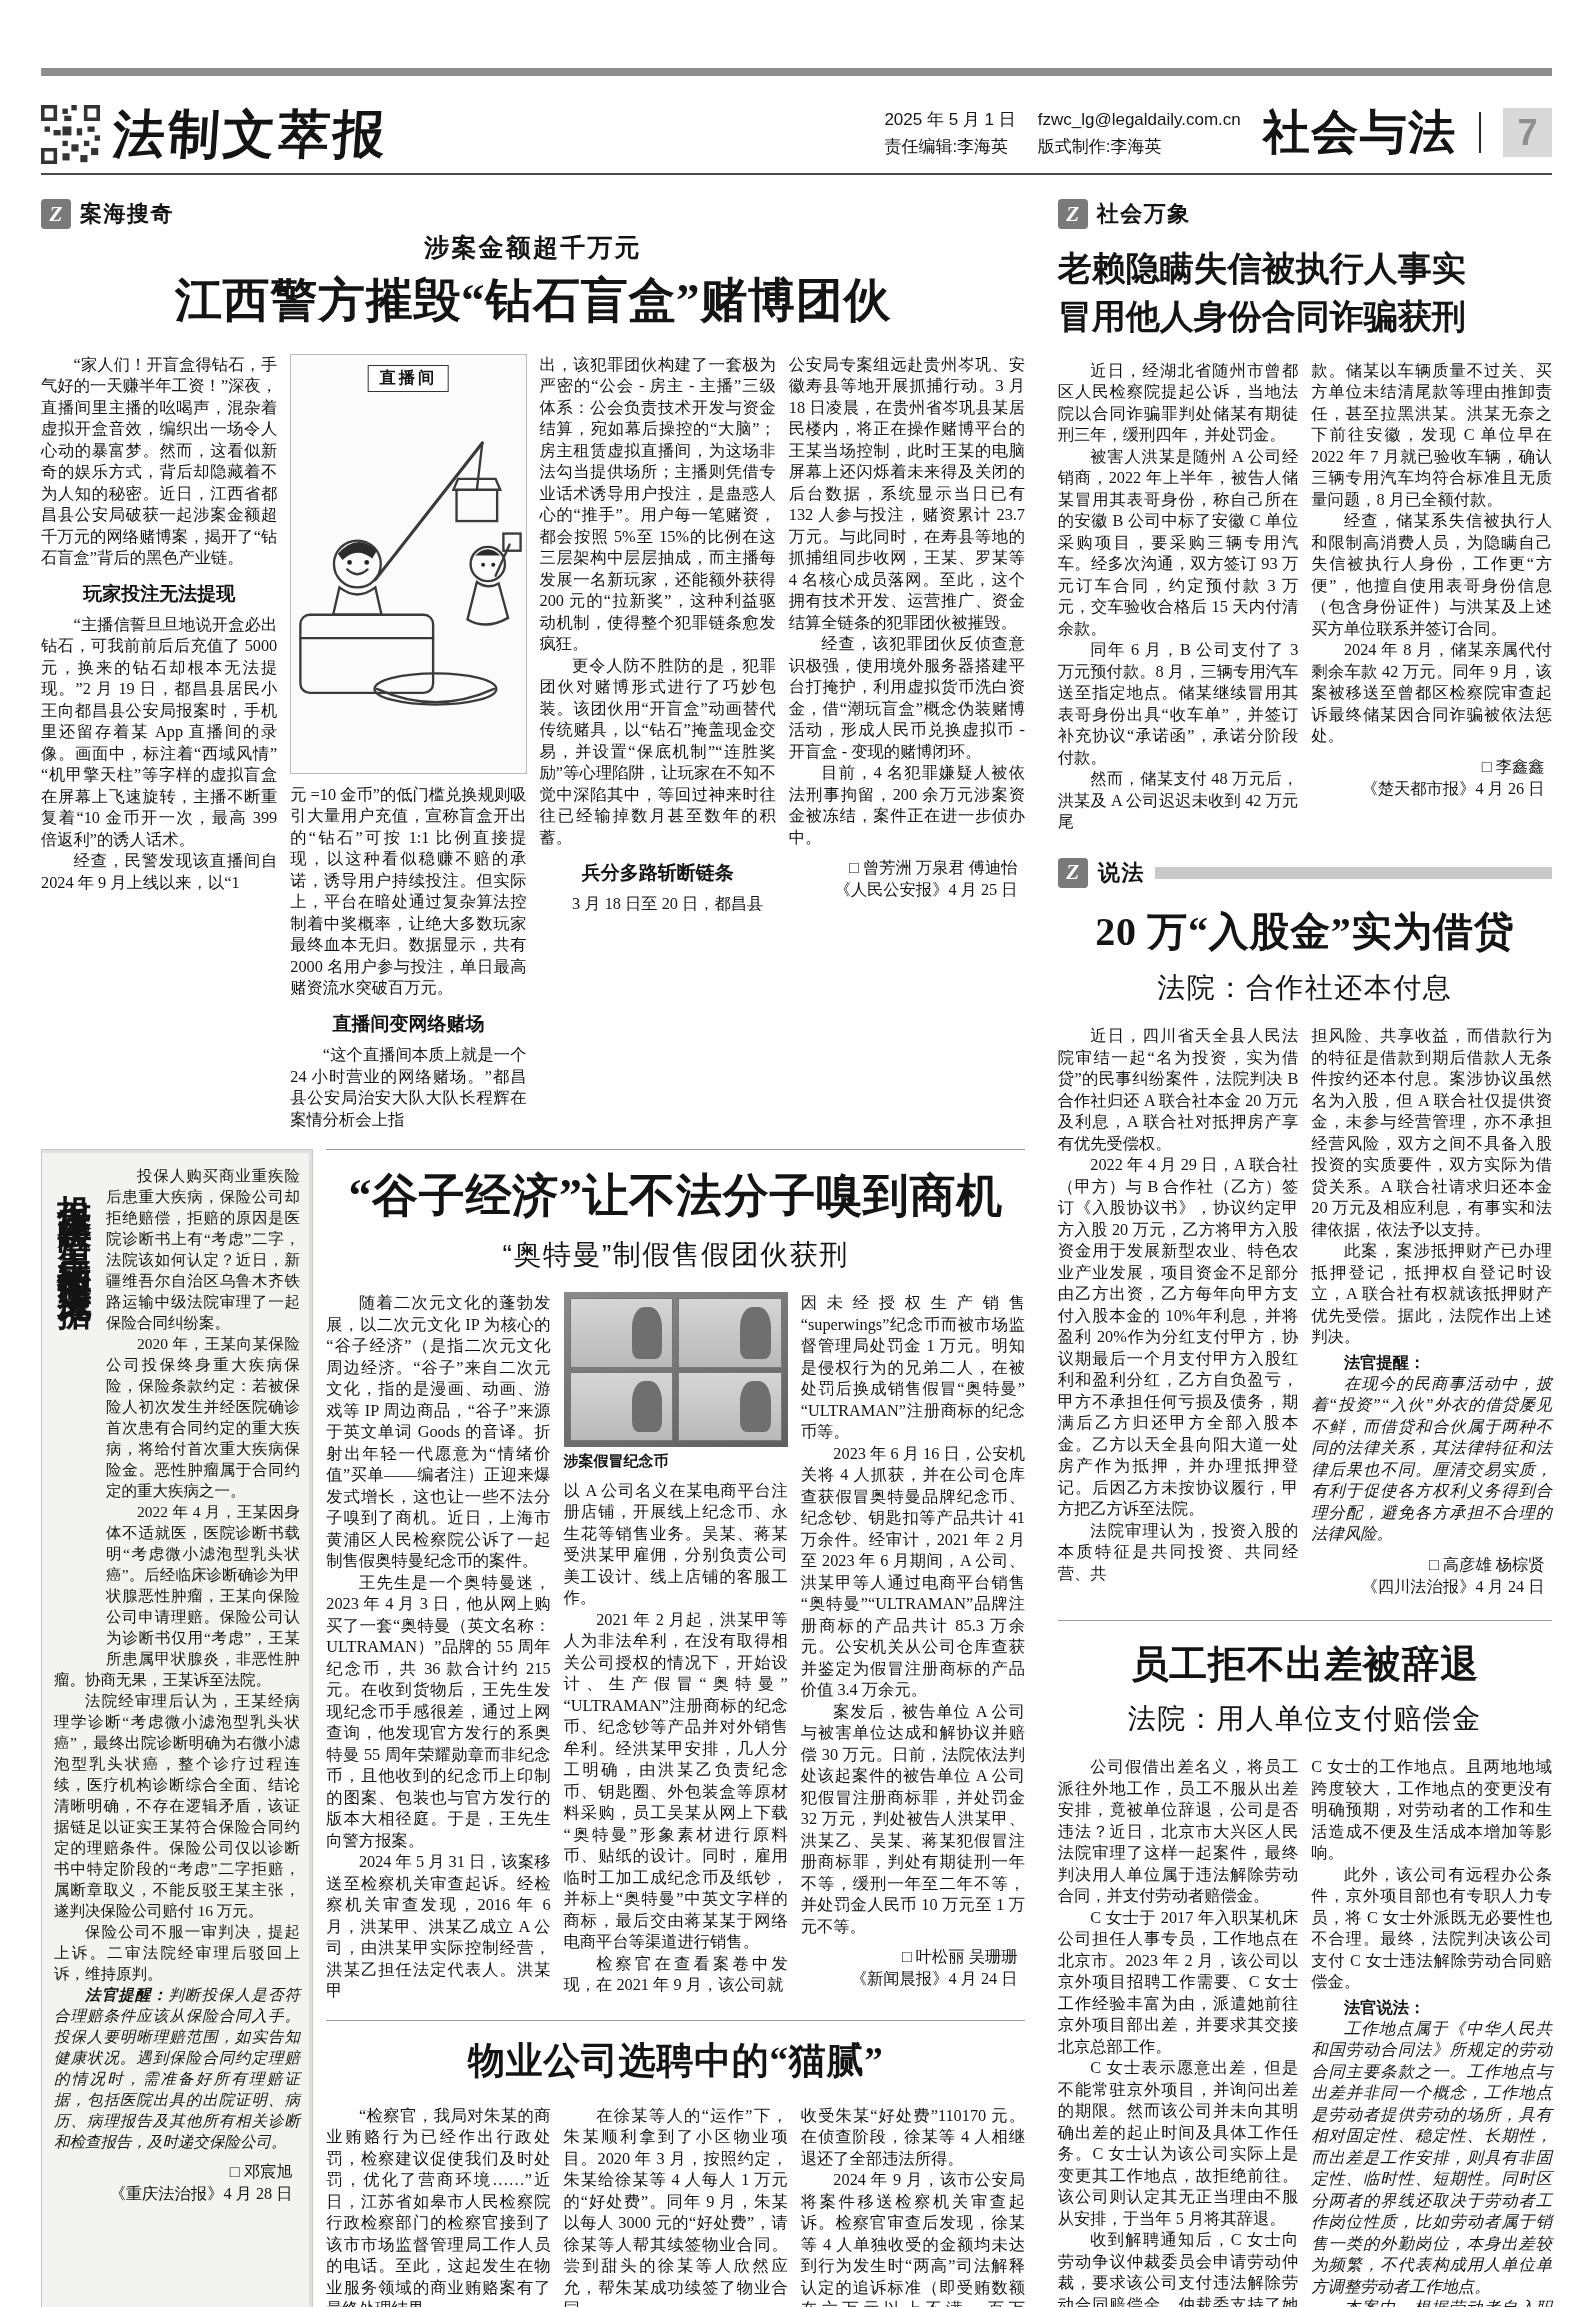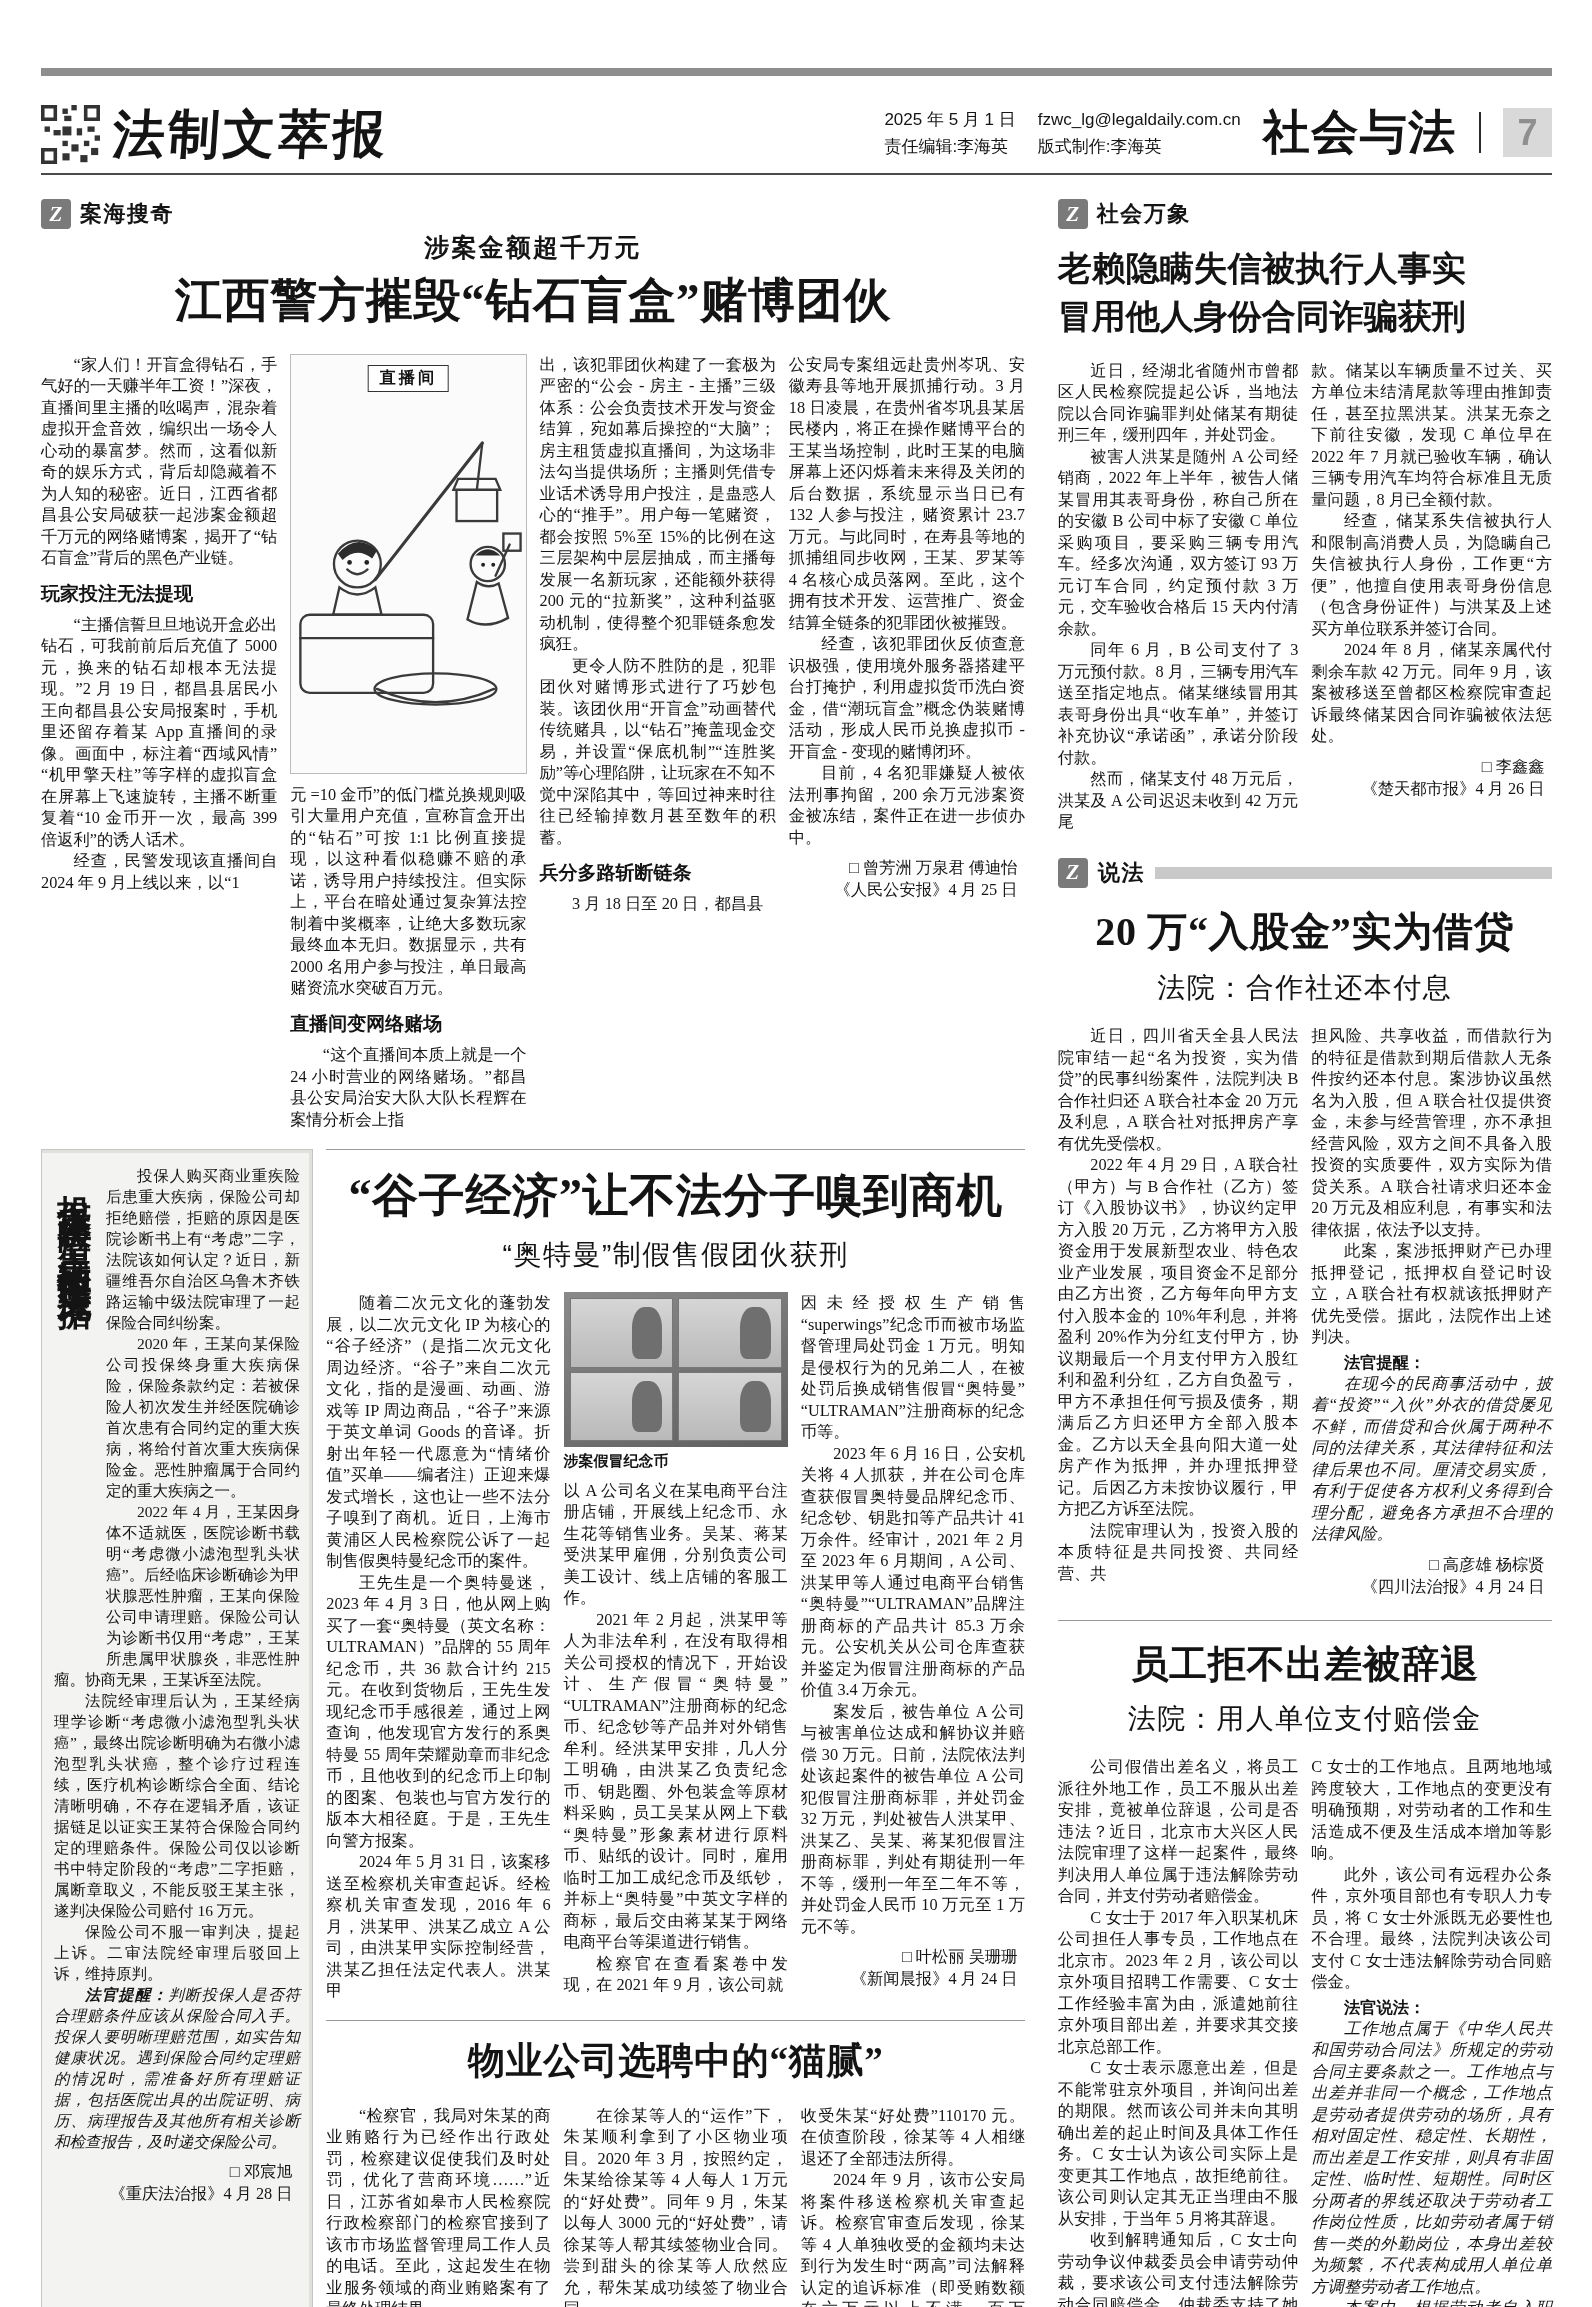--- a/index.html
+++ b/index.html
@@ -27,21 +27,21 @@
   .right-strip{flex:1 1 auto;min-width:0}
   .badge{display:flex;align-items:center;gap:9px}
   .badge-icon{width:30px;height:30px;background:#7a7a7a;color:#fff;border-radius:3.7px;display:flex;align-items:center;justify-content:center;font:italic 700 21px "Liberation Serif",serif}
   .badge-label{font-family:"Liberation Sans",sans-serif;font-size:22px;font-weight:700;letter-spacing:1.5px}
   .cols{display:flex;gap:13px}
   .col{flex:1 1 0;min-width:0}
   .para{font-size:16.3px;line-height:21.5px;text-align:justify;text-indent:2em}
   .para.cont{text-indent:0}
   .para.tip{font-style:italic}
   .label-line{font-size:16.3px;line-height:22px;font-weight:700;text-indent:2em;font-family:"Liberation Sans",sans-serif;margin-top:3px}
-  .subhead{font-family:Liberation Serif, serif;font-size:19px;font-weight:700;margin:12px 0 7.4px}
+  .subhead{font-family:Liberation Serif, serif;font-size:19px;font-weight:700;text-align:center;margin:12px 0 7.4px}
   .byline{font-size:16.3px;line-height:22px;text-align:right;padding-right:7.4px;margin-top:9px}
   .source{font-size:16.3px;line-height:22px;text-align:right;padding-right:7.4px}
 
   
   .main-kicker{font-family:Liberation Serif, serif;font-size:25px;font-weight:600;text-align:center;margin-top:1.5px;letter-spacing:2.2px}
   .main-title{font-size:47px;font-weight:900;text-align:center;letter-spacing:0.7px;margin:5px 0 22px}
   .comic{border:0.7px solid #bbb;background:#fbfbfb;height:420px;position:relative;margin-bottom:10.4px}
   .comic svg{width:100%;height:100%}
   .comic-label{position:absolute;top:10.4px;left:50%;transform:translateX(-50%);border:1.5px solid #333;background:#fff;padding:1.5px 10.4px;font-family:"Liberation Sans",sans-serif;font-size:16.3px;font-weight:700;letter-spacing:3px}
 

